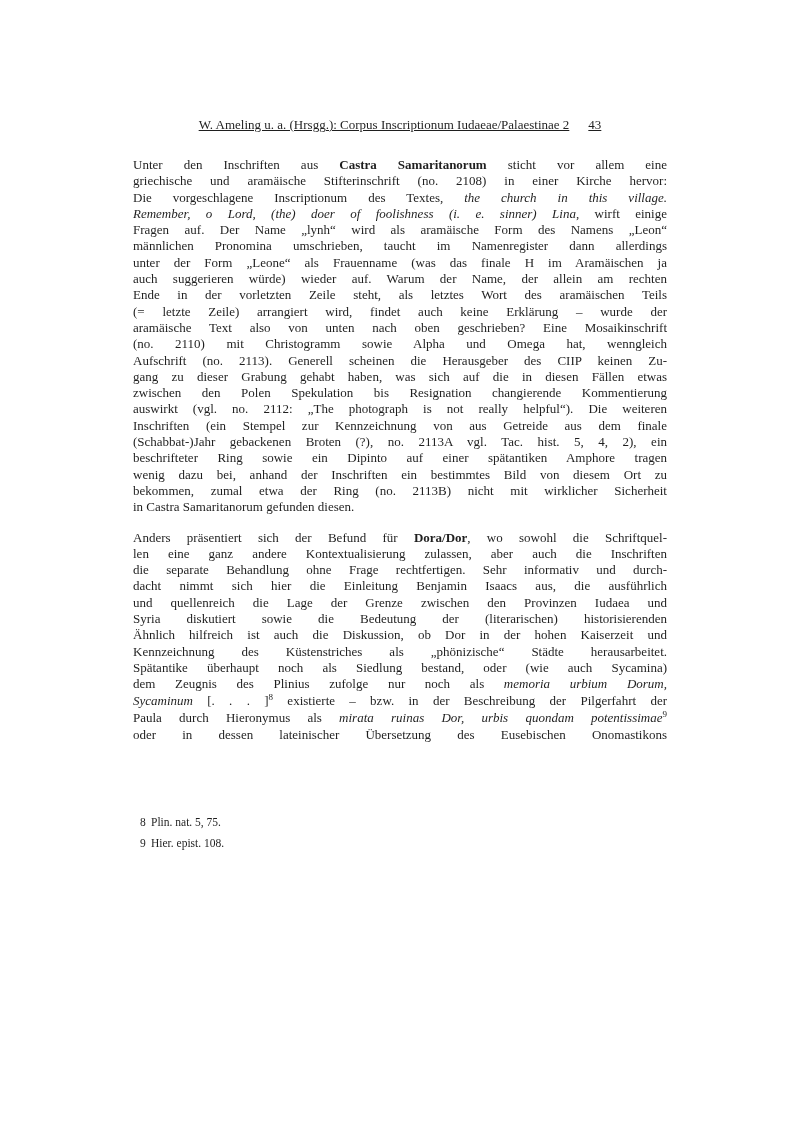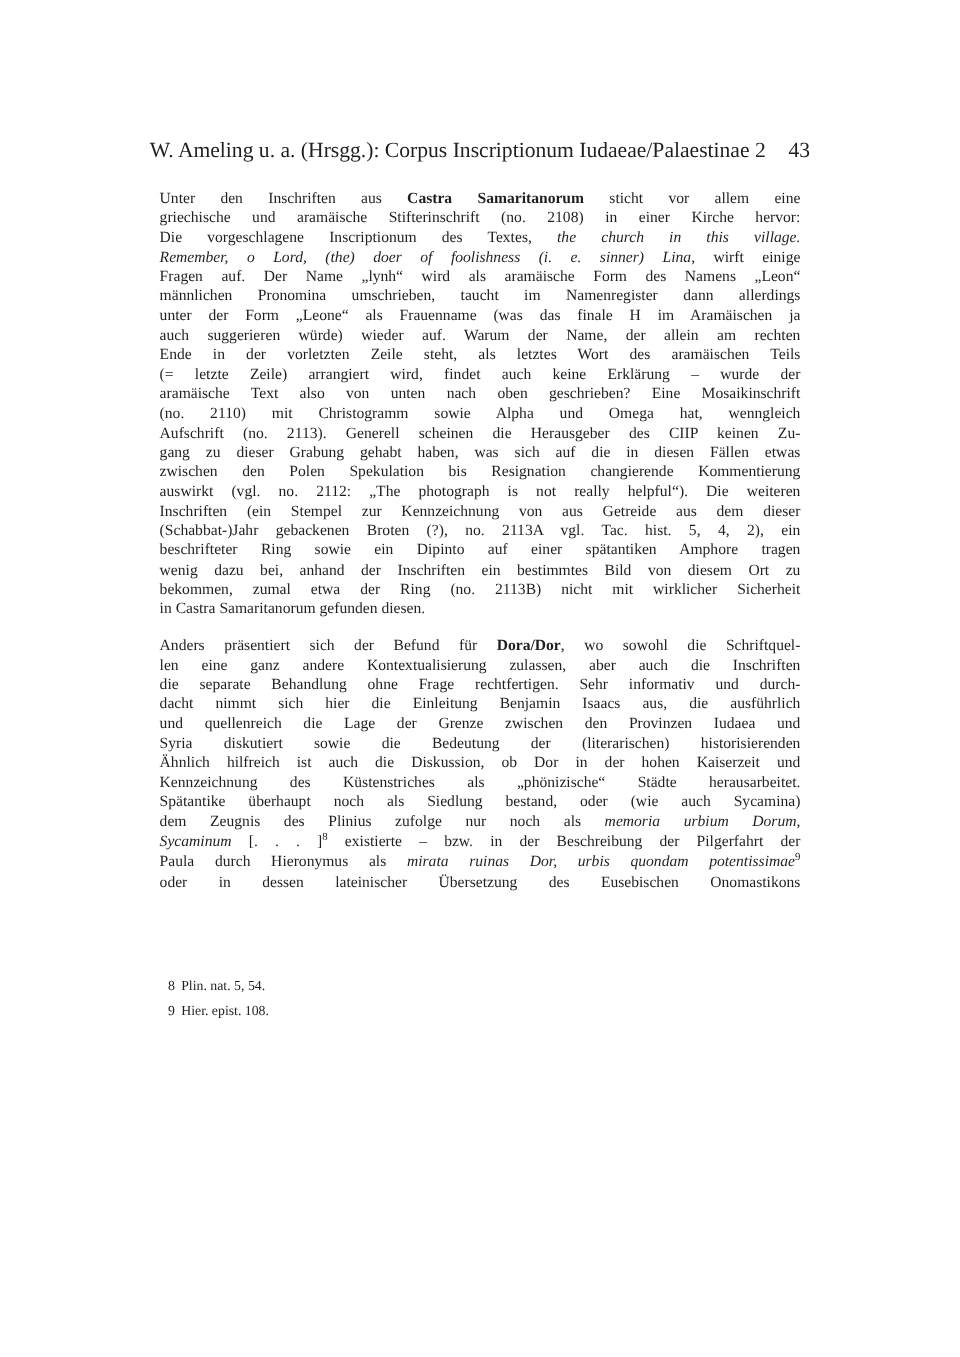--- a/index.html
+++ b/index.html
@@ -9,21 +9,21 @@
     width:800px; height:1131px;
     background:var(--page-bg);
     font-family:"Liberation Serif","DejaVu Serif",serif;
     color:var(--text-color);
   }
   .page { position:relative; width:800px; height:1131px; overflow:hidden; }
 
   .running-head {
     position:absolute; top:117px; left:133px; width:534px;
     display:flex; justify-content:center; align-items:baseline; gap:19px;
-    font-size:18px; line-height:16px; white-space:nowrap;
+    font-size:13px; line-height:16px; white-space:nowrap;text-decoration:underline;
   }
 
   .body-text { position:absolute; top:157px; left:133px; width:534px; font-size:13px; }
   .paragraph + .paragraph { margin-top:14px; }
   .line {
     line-height:16.3px;
     text-align:justify;
     text-align-last:justify;
     -moz-text-align-last:justify;
     white-space:normal;
@@ -57,21 +57,21 @@
         <div class="line"><span>unter der Form „Leone“ als Frauenname (was das finale H im Aramäischen ja</span></div>
         <div class="line"><span>auch suggerieren würde) wieder auf. Warum der Name, der allein am rechten</span></div>
         <div class="line"><span>Ende in der vorletzten Zeile steht, als letztes Wort des aramäischen Teils</span></div>
         <div class="line"><span>(= letzte Zeile) arrangiert wird, findet auch keine Erklärung – wurde der</span></div>
         <div class="line"><span>aramäische Text also von unten nach oben geschrieben? Eine Mosaikinschrift</span></div>
         <div class="line"><span>(no. 2110) mit Christogramm sowie Alpha und Omega hat, wenngleich</span></div>
         <div class="line"><span>Aufschrift (no. 2113). Generell scheinen die Herausgeber des CIIP keinen Zu-</span></div>
         <div class="line"><span>gang zu dieser Grabung gehabt haben, was sich auf die in diesen Fällen etwas</span></div>
         <div class="line"><span>zwischen den Polen Spekulation bis Resignation changierende Kommentierung</span></div>
         <div class="line"><span>auswirkt (vgl. no. 2112: „The photograph is not really helpful“). Die weiteren</span></div>
-        <div class="line"><span>Inschriften (ein Stempel zur Kennzeichnung von aus Getreide aus dem dieser</span></div>
+        <div class="line"><span>Inschriften (ein Stempel zur Kennzeichnung von aus Getreide aus dem finale</span></div>
         <div class="line"><span>(Schabbat-)Jahr gebackenen Broten (?), no. 2113A vgl. Tac. hist. 5, 4, 2), ein</span></div>
         <div class="line"><span>beschrifteter Ring sowie ein Dipinto auf einer spätantiken Amphore tragen</span></div>
         <div class="line"><span>wenig dazu bei, anhand der Inschriften ein bestimmtes Bild von diesem Ort zu</span></div>
         <div class="line"><span>bekommen, zumal etwa der Ring (no. 2113B) nicht mit wirklicher Sicherheit</span></div>
         <div class="line no-justify"><span>in Castra Samaritanorum gefunden diesen.</span></div>
       </div>
       <div class="paragraph">
         <div class="line"><span>Anders präsentiert sich der Befund für </span><span class="bold">Dora/Dor</span><span>, wo sowohl die Schriftquel-</span></div>
         <div class="line"><span>len eine ganz andere Kontextualisierung zulassen, aber auch die Inschriften</span></div>
         <div class="line"><span>die separate Behandlung ohne Frage rechtfertigen. Sehr informativ und durch-</span></div>
@@ -83,20 +83,20 @@
         <div class="line"><span>Spätantike überhaupt noch als Siedlung bestand, oder (wie auch Sycamina)</span></div>
         <div class="line"><span>dem Zeugnis des Plinius zufolge nur noch als </span><span class="italic">memoria urbium Dorum,</span></div>
         <div class="line"><span class="italic">Sycaminum</span><span> [. . . ]</span><span class="sup">8</span><span> existierte – bzw. in der Beschreibung der Pilgerfahrt der</span></div>
         <div class="line"><span>Paula durch Hieronymus als </span><span class="italic">mirata ruinas Dor, urbis quondam potentissimae</span><span class="sup">9</span></div>
         <div class="line"><span>oder in dessen lateinischer Übersetzung des Eusebischen Onomastikons</span></div>
       </div>
     </div>
   <div class="footnotes" id="footnotes">
       <div class="footnote">
         <span class="fn-num">8</span>
-        <span class="fn-text">Plin. nat. 5, 54.</span>
+        <span class="fn-text">Plin. nat. 5, 75.</span>
       </div>
       <div class="footnote">
         <span class="fn-num">9</span>
         <span class="fn-text">Hier. epist. 108.</span>
       </div>
     </div>
 </div>
 
 </body></html>

